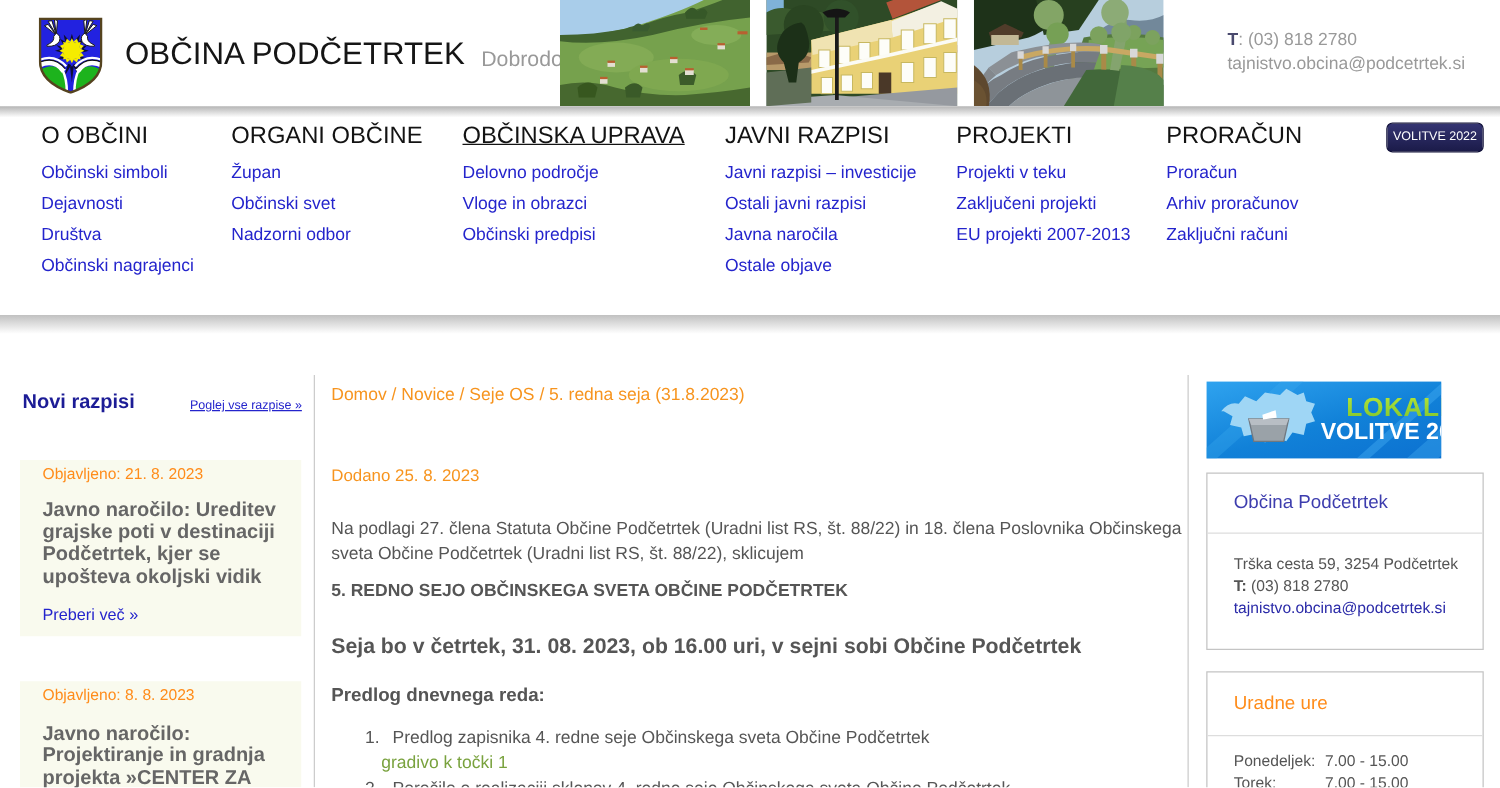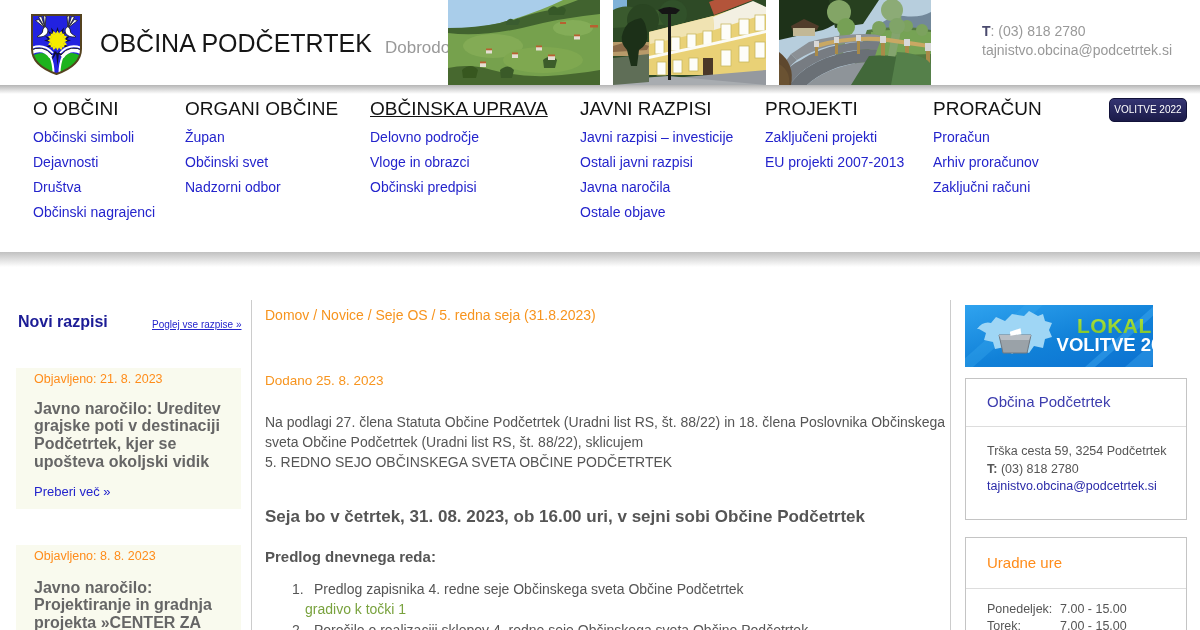--- a/index.html
+++ b/index.html
@@ -248,20 +248,21 @@
       <a>Vloge in obrazci</a>
       <a>Občinski predpisi</a>
     </div>
   <div class="nav-c" style="left:580px;">
       <a>Javni razpisi – investicije</a>
       <a>Ostali javni razpisi</a>
       <a>Javna naročila</a>
       <a>Ostale objave</a>
     </div>
   <div class="nav-c" style="left:765px;">
+      <a>Projekti v teku</a>
       <a>Zaključeni projekti</a>
       <a>EU projekti 2007-2013</a>
     </div>
   <div class="nav-c" style="left:933px;">
       <a>Proračun</a>
       <a>Arhiv proračunov</a>
       <a>Zaključni računi</a>
     </div>
 
   <div class="abs" style="left:1109px; top:98px; width:78px; height:24px; border-radius:5px;
@@ -279,21 +280,21 @@
   <div class="abs" style="left:34px; top:399.6px; width:192px; font-size:16px; line-height:17.7px; font-weight:bold; color:#666;">Javno naročilo: Ureditev grajske poti v destinaciji Podčetrtek, kjer se upošteva okoljski vidik</div>
   <div class="abs" style="left:34px; top:483.6px; font-size:13px;"><a style="color:#2424cc;">Preberi več »</a></div>
 
   <div class="abs" style="left:16px; top:545px; width:225px; height:120px; background:#f9faee;"></div>
   <div class="abs" style="left:34px; top:549px; font-size:12.5px; color:#ff8c1a;">Objavljeno: 8. 8. 2023</div>
   <div class="abs" style="left:34px; top:578.5px; width:195px; font-size:16px; line-height:17.7px; font-weight:bold; color:#666;">Javno naročilo: Projektiranje in gradnja projekta »CENTER ZA KREPITEV ZDRAVJA«</div>
 
   <div class="abs" style="left:265px; top:306.5px; font-size:14px; color:#f7941e;">Domov / Novice / Seje OS / 5. redna seja (31.8.2023)</div>
   <div class="abs" style="left:265px; top:373px; font-size:13.5px; color:#f7941e;">Dodano 25. 8. 2023</div>
   <div class="abs" style="left:265px; top:411.6px; width:685px; font-size:14px; line-height:20px; color:#555;">Na podlagi 27. člena Statuta Občine Podčetrtek (Uradni list RS, št. 88/22) in 18. člena Poslovnika Občinskega sveta Občine Podčetrtek (Uradni list RS, št. 88/22), sklicujem</div>
-  <div class="abs" style="left:265px; top:452px; font-size:14px; line-height:20px; font-weight:normal; color:#555;text-align:center;">5. REDNO SEJO OBČINSKEGA SVETA OBČINE PODČETRTEK</div>
+  <div class="abs" style="left:265px; top:462px; font-size:14px; line-height:20px; font-weight:bold; color:#555;text-align:center;">5. REDNO SEJO OBČINSKEGA SVETA OBČINE PODČETRTEK</div>
   <div class="abs" style="left:265px; top:507.2px; font-size:17px; line-height:20px; font-weight:bold; color:#555;">Seja bo v četrtek, 31. 08. 2023, ob 16.00 uri, v sejni sobi Občine Podčetrtek</div>
   <div class="abs" style="left:265px; top:546.5px; font-size:15px; line-height:20px; font-weight:bold; color:#555;">Predlog dnevnega reda:</div>
   <div class="abs" style="left:292px; top:579.4px; font-size:14px; line-height:20px; color:#555;">1.</div>
   <div class="abs" style="left:314px; top:579.4px; font-size:14px; line-height:20px; color:#555;">Predlog zapisnika 4. redne seje Občinskega sveta Občine Podčetrtek</div>
   <div class="abs" style="left:305px; top:599.4px; font-size:14px; line-height:20px;"><a style="color:#79a23e;">gradivo k točki 1</a></div>
   <div class="abs" style="left:292px; top:620.4px; font-size:14px; line-height:20px; color:#555;">2.</div>
   <div class="abs" style="left:314px; top:620.4px; font-size:14px; line-height:20px; color:#555;">Poročilo o realizaciji sklepov 4. redne seje Občinskega sveta Občine Podčetrtek</div>
 
   <div class="abs" id="banner" style="left:965px; top:305px; width:188px; height:62px; overflow:hidden;">
     <svg width="222" height="62" viewBox="0 0 222 62">

